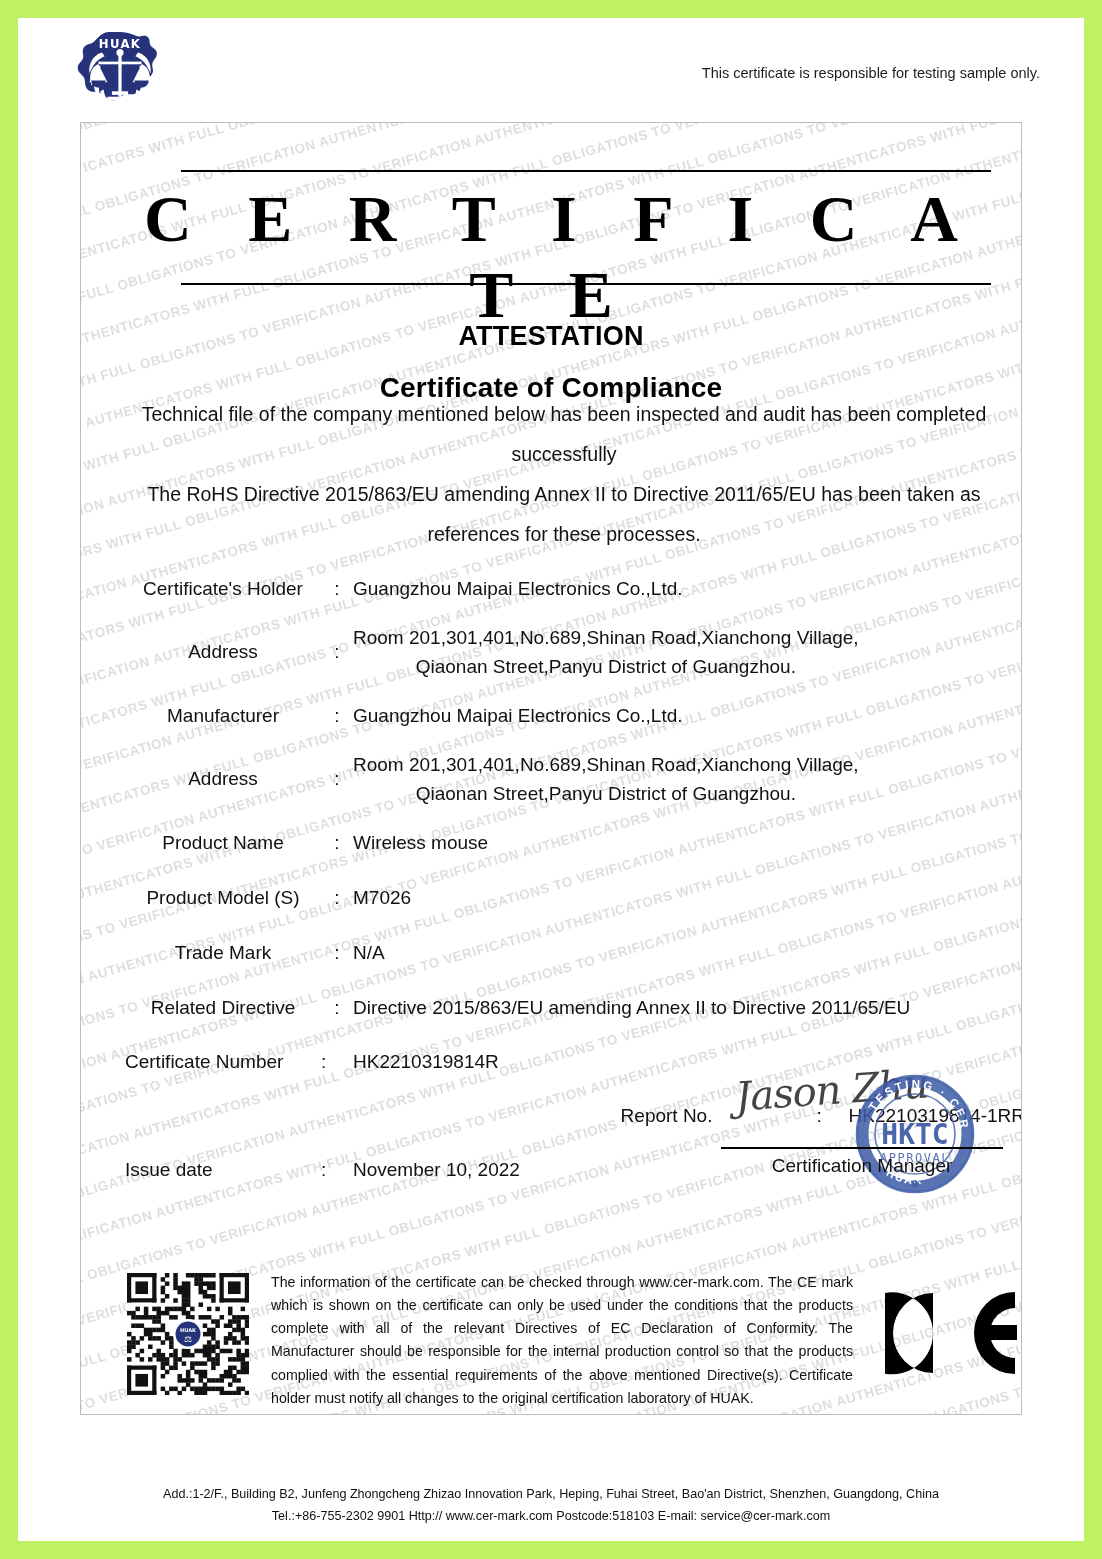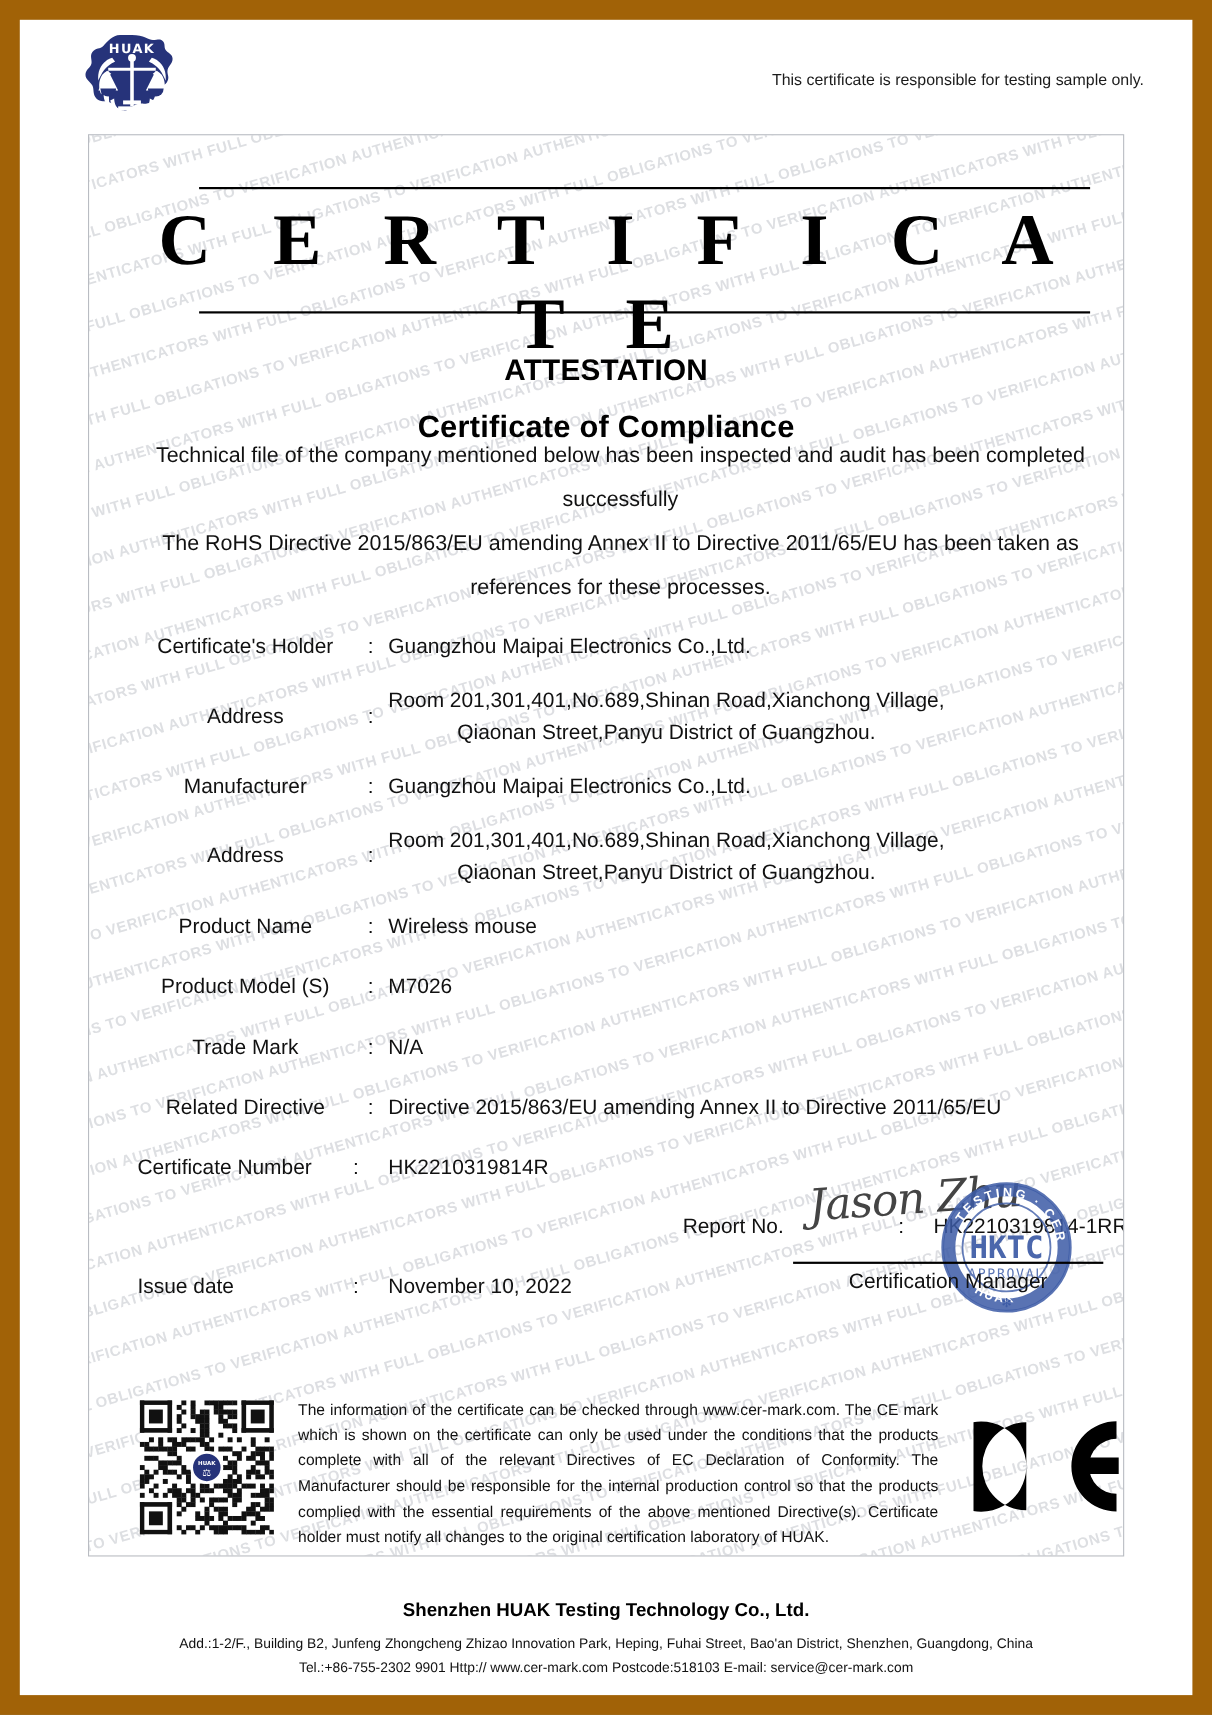--- a/index.html
+++ b/index.html
@@ -4,21 +4,21 @@
 <style>
   * { margin:0; padding:0; box-sizing:border-box; }
   body {
     width:1102px; height:1559px;
     background:#868a94;
     font-family:"Liberation Sans", sans-serif;
     overflow:hidden;
   }
   .page-frame {
     position:absolute; left:0; top:0; width:1102px; height:1559px;
-    background:#a16207; padding:18px 18px 18px 18px;
+    background:#bef264; padding:18px 18px 18px 18px;
   }
   .page {
     position:relative; width:1066px; height:1523px;
     background:#ffffff;
   }
 
   
   .header { position:absolute; left:0; top:0; width:100%; height:105px; }
   .logo { position:absolute; left:57px; top:12px; width:90px; height:92px; }
   .header-note {
@@ -642,21 +642,20 @@
               <rect x="96" y="48" width="36" height="15"></rect>
             </g>
           </svg>
         </div>
       </div>
 
     </div>
   </div>
 
   <div class="pfoot">
-    <div class="co">Shenzhen HUAK Testing Technology Co., Ltd.</div>
     <div class="addr">
       <div>Add.:1-2/F., Building B2, Junfeng Zhongcheng Zhizao Innovation Park, Heping, Fuhai Street, Bao'an District, Shenzhen, Guangdong, China</div>
       <div>Tel.:+86-755-2302 9901  Http:// www.cer-mark.com   Postcode:518103  E-mail: service@cer-mark.com</div>
     </div>
   </div>
 
  </div>
 </div>
 
 </body></html>

